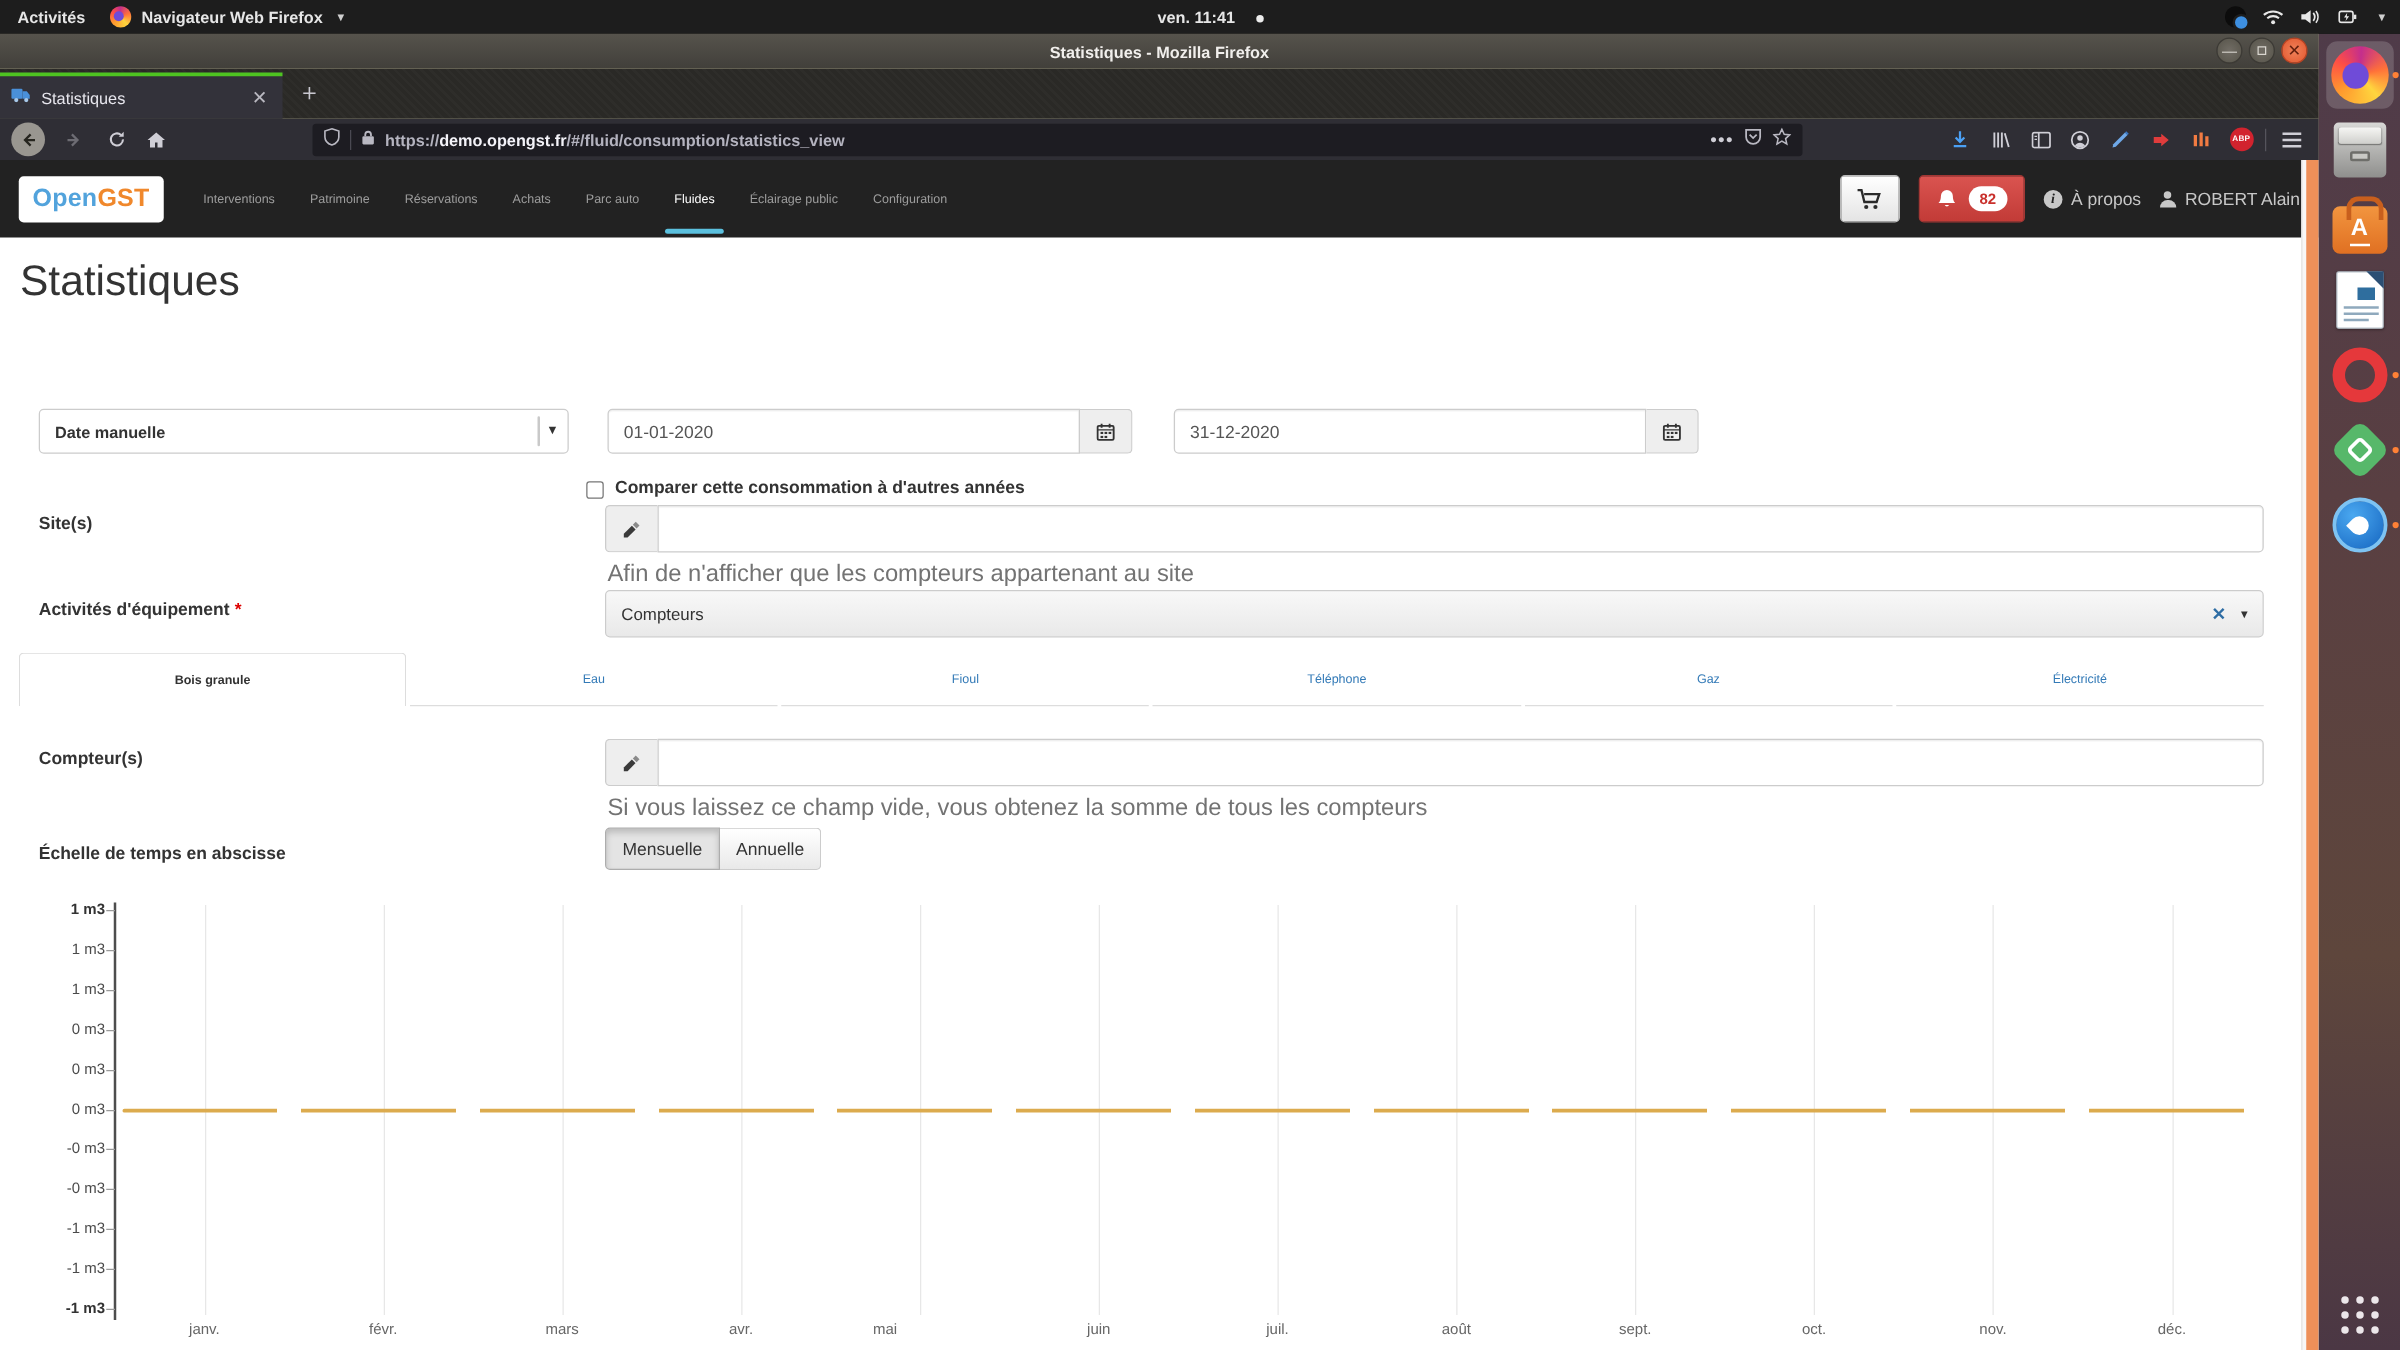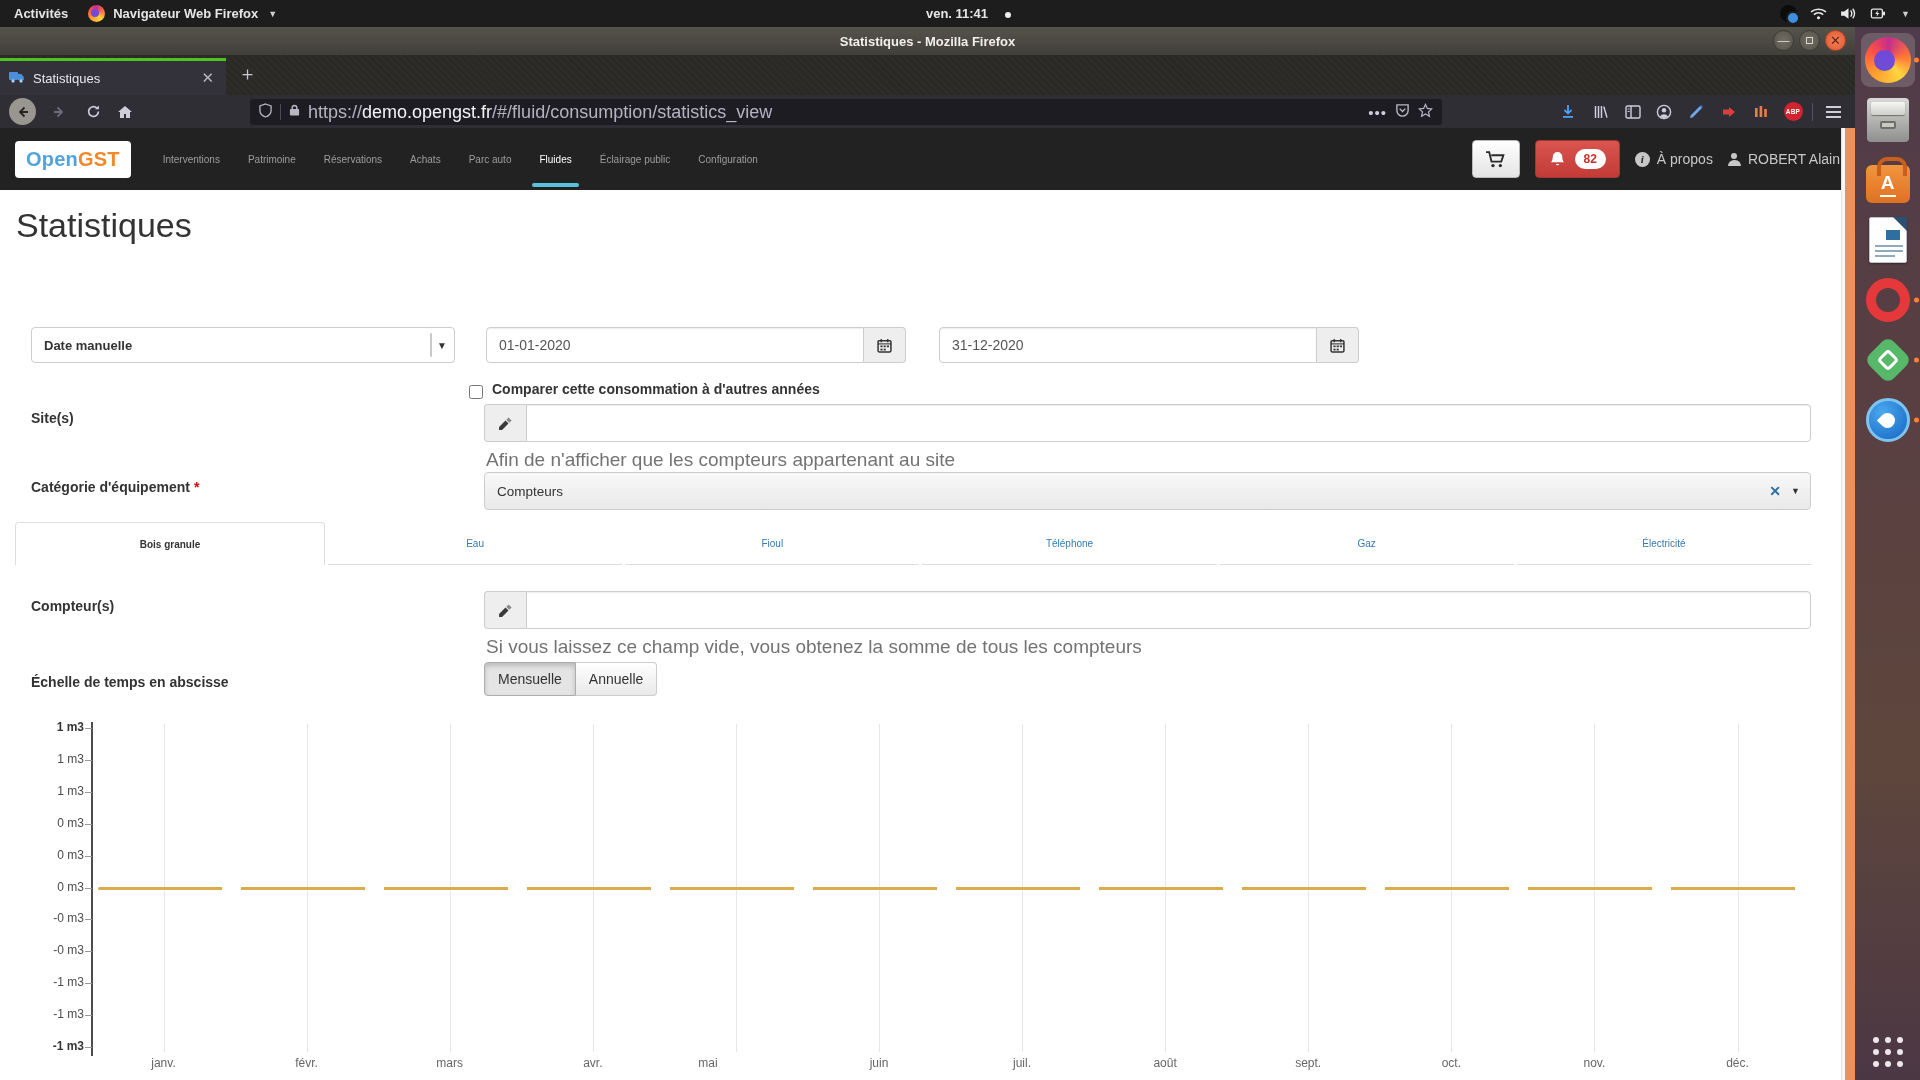--- a/index.html
+++ b/index.html
@@ -82,21 +82,21 @@
   .tab-title { color:#e8e7ee; font-size:13px; flex:1; white-space:nowrap; overflow:hidden; }
   .tab-close { color:#b9b8c0; font-size:15px; padding:0 3px; }
   .newtab { color:#c9c8d0; font-size:19px; margin:0 0 8px 12px; }
 
   .toolbar { height:33px; background:#2f2e35; position:relative; }
   .tool { position:absolute; top:0; height:33px; display:flex; align-items:center; justify-content:center; }
   .back-circle { width:27px; height:27px; border-radius:50%; background:#999690; top:3px; }
   .urlbar { position:absolute; left:250px; top:4px; width:1192px; height:26px; background:#1d1c22; border-radius:3px;
             display:flex; align-items:center; padding:0 9px; gap:8px; }
   .url-sep { width:1px; height:16px; background:#4a4952; }
-  .url-text { font-size:18px; white-space:nowrap; flex:1; overflow:hidden; }
+  .url-text { font-size:13px; white-space:nowrap; flex:1; overflow:hidden;font-weight:bold; }
   .u-proto,.u-path { color:#b4b3bf; }
   .u-domain { color:#f4f3f9; }
   .glyph { color:#cfced6; font-size:15px; }
   .abp { width:19px; height:19px; border-radius:50%; background:#d2232e; color:#fff; font-size:6.5px; font-weight:bold;
          display:flex; align-items:center; justify-content:center; letter-spacing:.2px; }
   .tsep { width:1px; height:18px; background:#55545c; }
   .burger { display:flex; flex-direction:column; gap:3px; }
   .burger i { width:15px; height:2px; background:#cfced6; display:block; }
 
   
@@ -506,21 +506,21 @@
           <span class="iaddon left" style="height:38px;">
             <svg width="15" height="15" viewBox="0 0 14 14">
                 <path d="M1 10.2 7 4.2l2.8 2.8-6 6H1z" fill="#3a3a3a"></path>
                 <path d="M7.7 3.5 9.9 1.3l2.8 2.8-2.2 2.2z" fill="#8a8a8a"></path>
               </svg>
           </span>
           <input class="inp rr" style="width: 1285px; height: 38px;" value="">
         </div>
         <span class="help" style="top:259px;">Afin de n'afficher que les compteurs appartenant au site</span>
 
-        <span class="f-label" style="top:289px;"><span>Catégorie d'équipement</span><span class="req">*</span></span>
+        <span class="f-label" style="top:289px;"><span>Activités d'équipement</span><span class="req">*</span></span>
         <div class="cat-select">
           <span>Compteurs</span>
           <span class="cat-x">✕</span>
           <span class="cat-caret">▼</span>
         </div>
 
         <div class="tabs-row" id="tabs-row">
             <div class="tab-cell on">Bois granule</div>
             <div class="tab-cell off">Eau</div>
             <div class="tab-cell off">Fioul</div>

